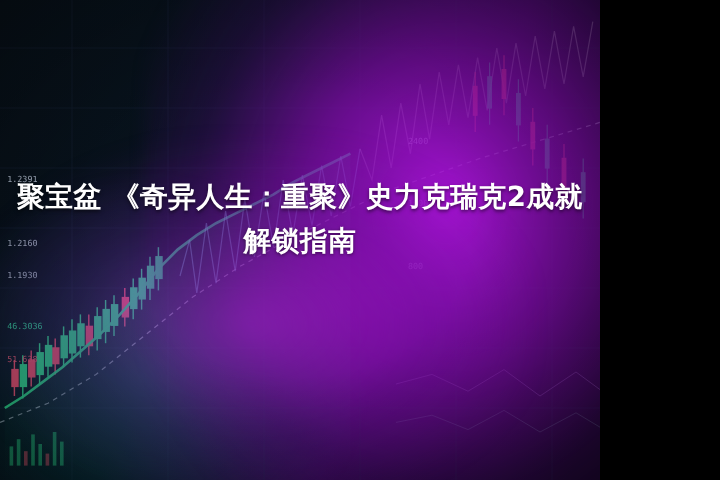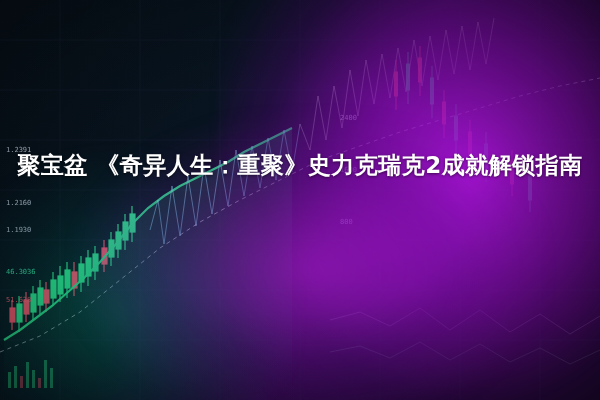--- a/index.html
+++ b/index.html
@@ -2,21 +2,21 @@
 <html><head>
 <meta charset="utf-8">
 <style>
   html, body {
     margin: 0;
     padding: 0;
     background: #000;
   }
   #stage {
     position: relative;
-    width: 600px;
+    width: 500px;
     height: 400px;
     overflow: hidden;
     background: #15803d;
     font-family: "DejaVu Sans", "Liberation Sans", sans-serif;
   }
   
   #bg {
     position: absolute;
     inset: 0;
     width: 600px;

